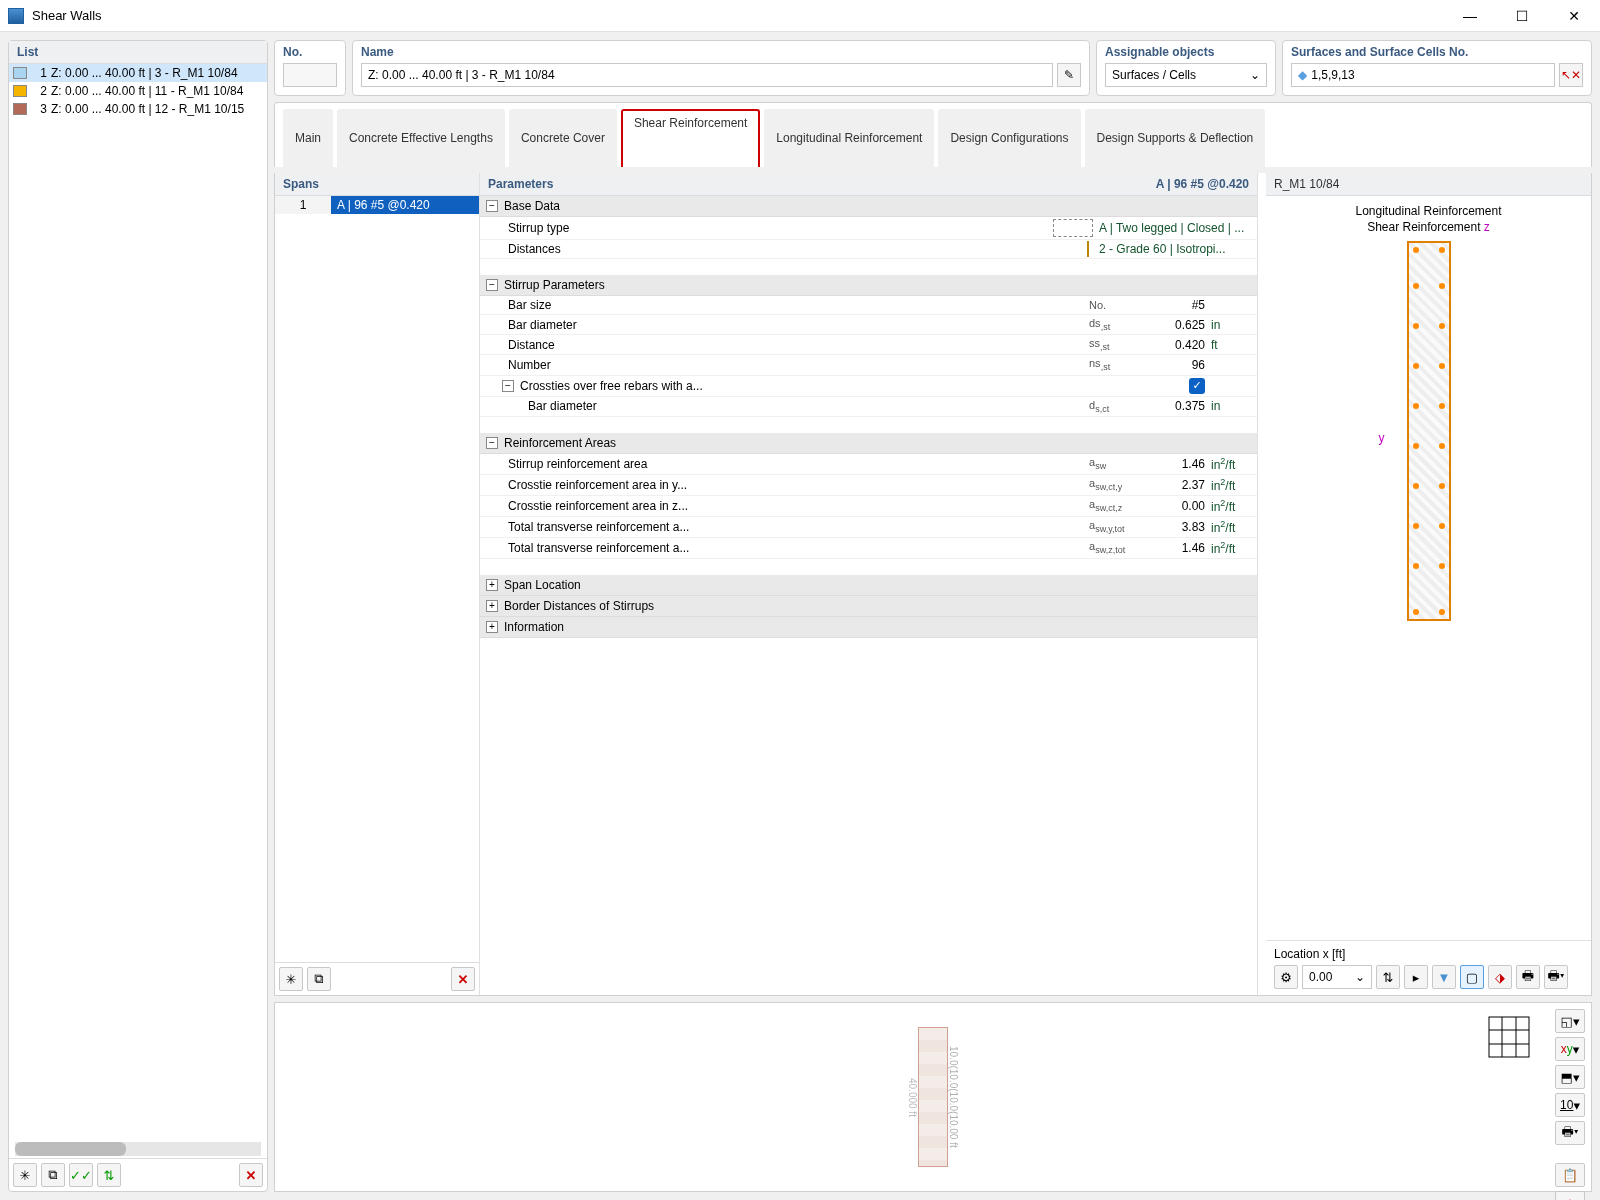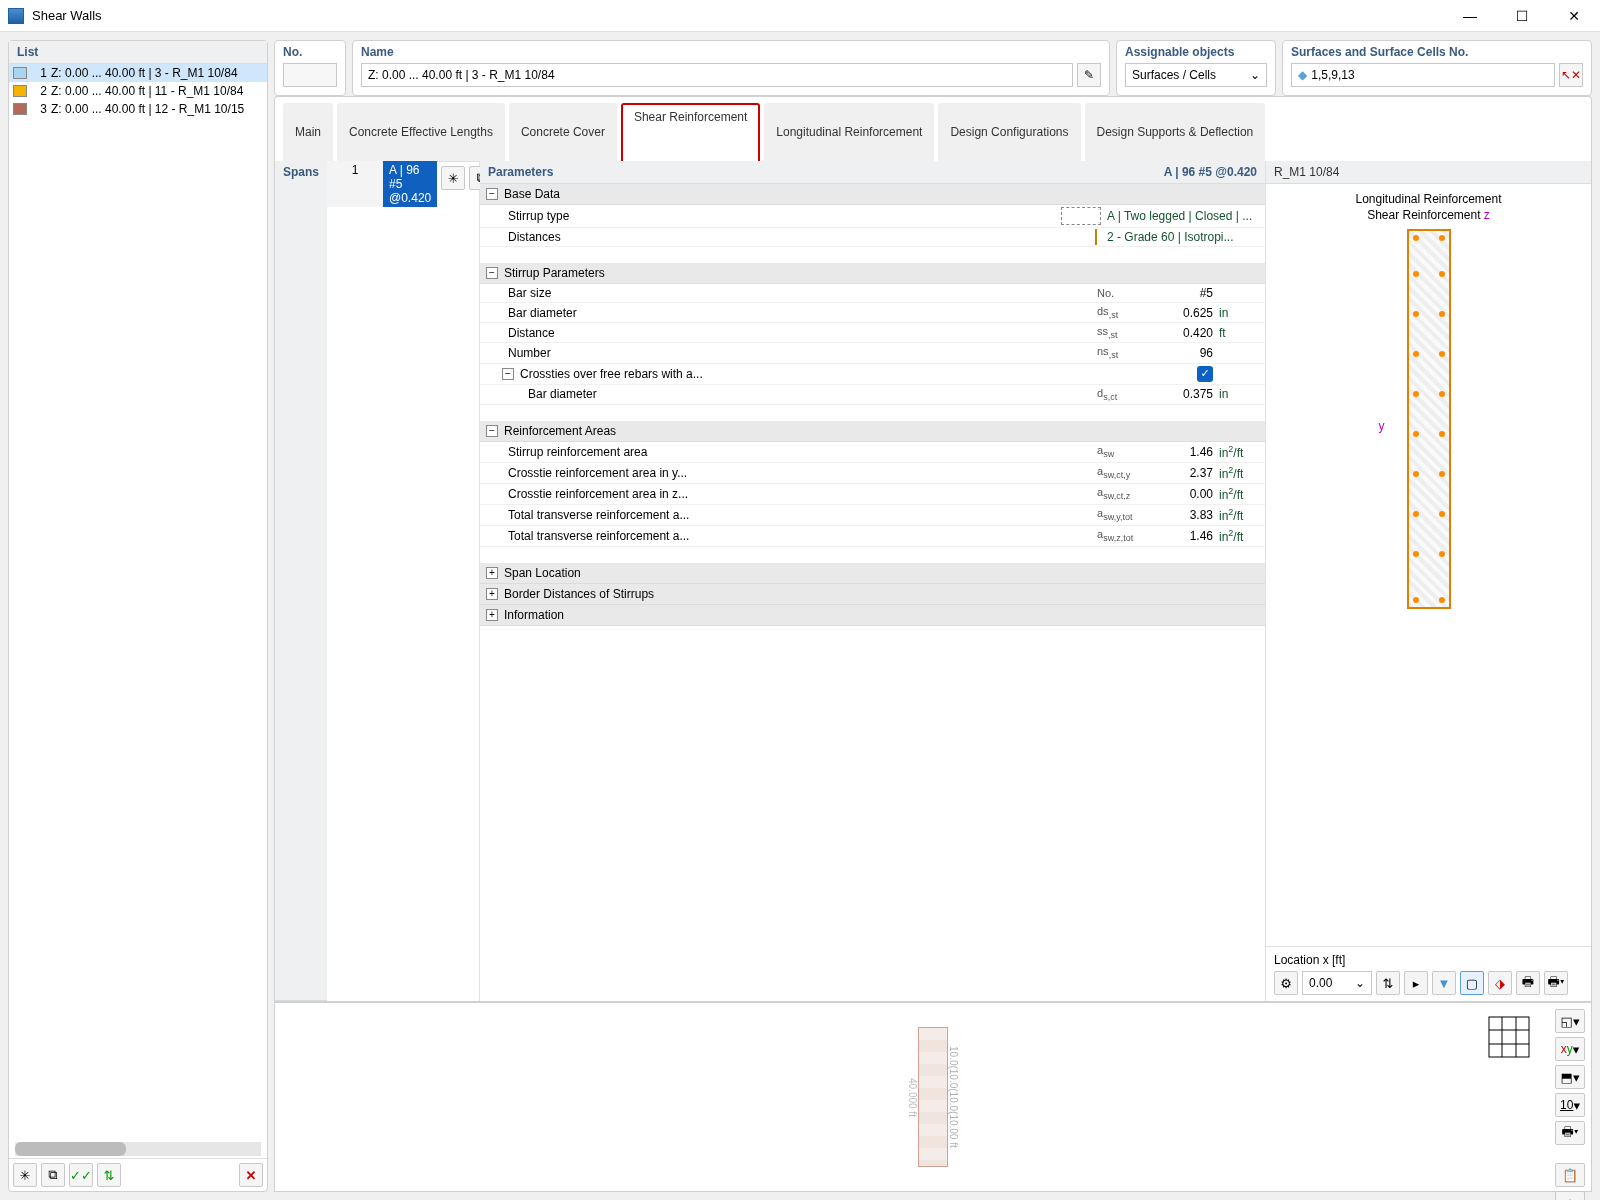--- a/index.html
+++ b/index.html
@@ -19,42 +19,42 @@
 .left-col .list-body { flex: 1; overflow: hidden; }
 .list-row { display: flex; align-items: center; padding: 2px 4px; gap: 4px; white-space: nowrap; }
 .list-row.sel { background: #cfe6fb; }
 .list-row .sw { width: 14px; height: 12px; border: 1px solid #888; }
 .list-row .num { width: 16px; text-align: right; }
 .left-col .scroll-tk { height: 14px; background: #e6e6e6; margin: 2px 6px; position: relative; }
 .left-col .scroll-thumb { position: absolute; left: 0; top: 0; height: 100%; width: 45%; background: #bcbcbc; border-radius: 6px; }
 .left-col .btm-tb { display: flex; gap: 4px; padding: 4px; border-top: 1px solid #ddd; }
 .tb-btn { width: 24px; height: 24px; border: 1px solid #c8c8c8; background: #f5f5f5; display: flex; align-items: center; justify-content: center; border-radius: 2px; font-size: 13px; }
 
-.right-col { flex: 1; display: flex; flex-direction: column; }
+.right-col { flex: 1; display: flex; flex-direction: column; gap: 6px; }
 .top-panel { display: flex; gap: 6px; }
 .fld-box { background: #fff; border: 1px solid #d0d0d0; border-radius: 4px; padding: 4px 8px 8px; }
 .fld-box .lbl { color: #3a5a80; font-weight: bold; margin-bottom: 4px; display: block; }
 .fld-no { width: 72px; }
 .fld-name { flex: 1; }
-.fld-assign { width: 160px; }
+.fld-assign { width: 180px; }
 .fld-surf { flex: 1; max-width: 310px; position: relative; }
 .inp { width: 100%; height: 24px; border: 1px solid #c8c8c8; padding: 0 6px; background: #fff; display: flex; align-items: center; }
 .inp.ro { background: #f7f7f7; }
 .inp-row { display: flex; gap: 4px; }
 .inp-row .inp { flex: 1; }
 .inp-sm-btn { width: 24px; height: 24px; border: 1px solid #c8c8c8; background: #f5f5f5; display: flex; align-items: center; justify-content: center; font-size: 12px; }
 
 
 .tabs { background: #fff; border: 1px solid #d0d0d0; padding: 6px 8px 0; display: flex; gap: 4px; border-radius: 4px 4px 0 0; border-bottom: none; }
 .tab { padding: 22px 12px; background: #f0f0f0; color: #333; border-radius: 3px 3px 0 0; cursor: default; }
 .tab.active { background: #fff; border: 2px solid #c00; border-bottom: none; padding: 5px 11px; font-weight: 500; }
 
 
 .mid { flex: 1; display: flex; gap: 0; background: #fff; border: 1px solid #d0d0d0; border-top: none; }
-.spans-col { width: 205px; border-right: 1px solid #e0e0e0; display: flex; flex-direction: row; }
+.spans-col { width: 205px; border-right: 1px solid #e0e0e0; display: flex; flex-direction: column; }
 .spans-col .hdr, .params-col .hdr { background: #eef0f2; color: #3a5a80; font-weight: bold; padding: 4px 8px; border-bottom: 1px solid #d8dde4; }
 .span-row { display: flex; }
 .span-row .sn { width: 56px; text-align: center; padding: 2px; background: #f4f4f4; }
 .span-row .sv { flex: 1; padding: 2px 6px; background: #1060c0; color: #fff; }
 .spans-col .body { flex: 1; }
 .spans-col .btm { display: flex; gap: 4px; padding: 4px; border-top: 1px solid #ddd; }
 .spans-col .btm .spacer { flex: 1; }
 
 .params-col { flex: 1; border-right: 1px solid #e0e0e0; display: flex; flex-direction: column; }
 .params-col .hdr { display: flex; }
@@ -65,21 +65,21 @@
 .p-row { display: flex; align-items: center; padding: 2px 0 2px 28px; border-bottom: 1px solid #f0f0f0; }
 .p-row.sub { padding-left: 48px; }
 .p-row .pname { flex: 1; white-space: nowrap; overflow: hidden; text-overflow: ellipsis; }
 .p-row .psym { width: 56px; color: #555; font-size: 11px; }
 .p-row .pval { width: 64px; text-align: right; padding-right: 4px; }
 .p-row .punit { width: 48px; color: #14532d; padding-left: 2px; }
 .sel-box { border: 1px dashed #888; padding: 0 4px; height: 18px; display: inline-flex; align-items: center; }
 .mat-sw { width: 14px; height: 12px; background: #f5b400; border: 1px solid #b98800; margin-right: 4px; }
 .chk { width: 16px; height: 16px; background: #0b62c4; border-radius: 3px; display: inline-flex; align-items: center; justify-content: center; color: #fff; font-size: 11px; }
 
-.preview-col { width: 325px; display: flex; flex-direction: column; }
+.preview-col { width: 325px; display: flex; flex-direction: column; margin-left: 8px; }
 .preview-col .phdr { padding: 4px 8px; color: #333; background: #eef0f2; border-bottom: 1px solid #d8dde4; font-weight: 500; }
 .preview-body { flex: 1; padding: 8px; display: flex; flex-direction: column; align-items: center; gap: 6px; }
 .preview-labels { text-align: center; font-size: 12px; line-height: 1.3; }
 .cross-sec { width: 44px; height: 380px; background: repeating-linear-gradient(45deg,#eee,#eee 4px,#fafafa 4px,#fafafa 8px); border: 2px solid #e08000; position: relative; }
 .rebar { width: 6px; height: 6px; border-radius: 50%; background: #ff8c00; position: absolute; }
 .prev-btm { padding: 6px 8px; border-top: 1px solid #e0e0e0; }
 .prev-btm .loc-lbl { display: block; margin-bottom: 4px; }
 .prev-tb { display: flex; gap: 4px; flex-wrap: wrap; }
 .prev-tb .tb-btn.on { border-color: #5aa0e0; background: #e6f2ff; }
 

